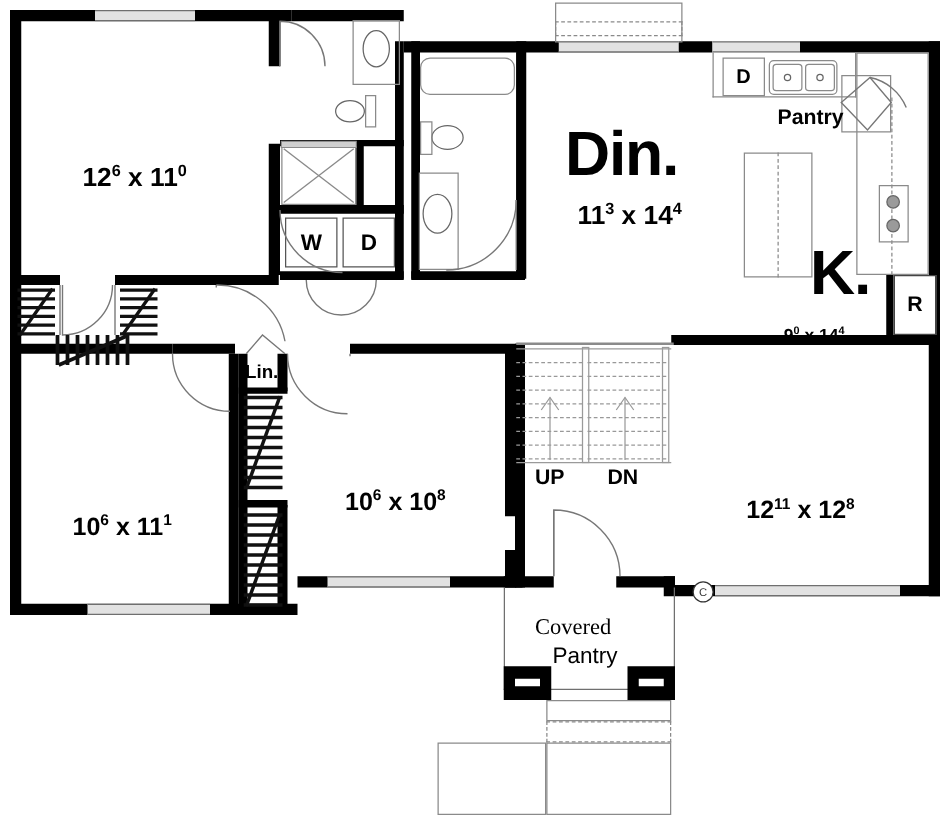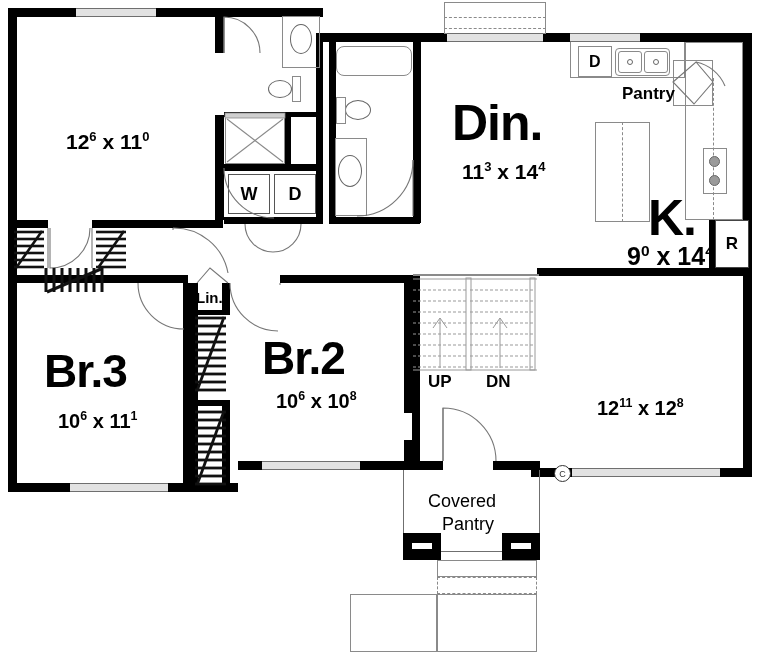--- a/index.html
+++ b/index.html
@@ -292,46 +292,44 @@
   </div>
 
   <div class="label rm-name" style="left:452px;top:98px;font-size:50px;">Din.</div>
   <div class="label rm-dim" style="left:462px;top:160px;font-size:21px;">
     <span>11</span><sup>3</sup>
     <span>x</span>
     <span>14</span><sup>4</sup>
   </div>
 
   <div class="label rm-name" style="left:648px;top:193px;font-size:50px;">K.</div>
-  <div class="label rm-dim" style="left:627px;top:243px;font-size:25px;">
+  <div class="label rm-dim" style="left:627px;top:260px;font-size:14px;">
     <span>9</span><sup>0</sup>
     <span>x</span>
     <span>14</span><sup>4</sup>
   </div>
 
-  <div class="label rm-name" style="left:44px;top:348px;font-size:46px;">Br.3</div>
   <div class="label rm-dim" style="left:58px;top:410px;font-size:20px;">
     <span>10</span><sup>6</sup>
     <span>x</span>
     <span>11</span><sup>1</sup>
   </div>
 
-  <div class="label rm-name" style="left:262px;top:335px;font-size:46px;">Br.2</div>
   <div class="label rm-dim" style="left:276px;top:390px;font-size:20px;">
     <span>10</span><sup>6</sup>
     <span>x</span>
     <span>10</span><sup>8</sup>
   </div>
 
   <div class="label rm-dim" style="left:597px;top:397px;font-size:20px;">
     <span>12</span><sup>11</sup>
     <span>x</span>
     <span>12</span><sup>8</sup>
   </div>
 
   <div class="label sm" style="left:622px;top:85px;font-size:17px;text-align:right;">Pantry</div>
   <div class="label sm" style="left:196px;top:290px;font-size:15px;">Lin.</div>
   <div class="label sm" style="left:428px;top:373px;font-size:17px;">UP</div>
   <div class="label sm" style="left:486px;top:373px;font-size:17px;">DN</div>
-  <div class="label sm" style="left:428px;top:492px;font-size:18px;font-weight:normal;">Covered</div>
+  <div class="label sm" style="left:428px;top:492px;font-size:18px;font-weight:normal;font-family:Liberation Serif, serif;">Covered</div>
   <div class="label sm" style="left:442px;top:515px;font-size:18px;font-weight:normal;">Pantry</div>
 
 </div>
 
 </body></html>

